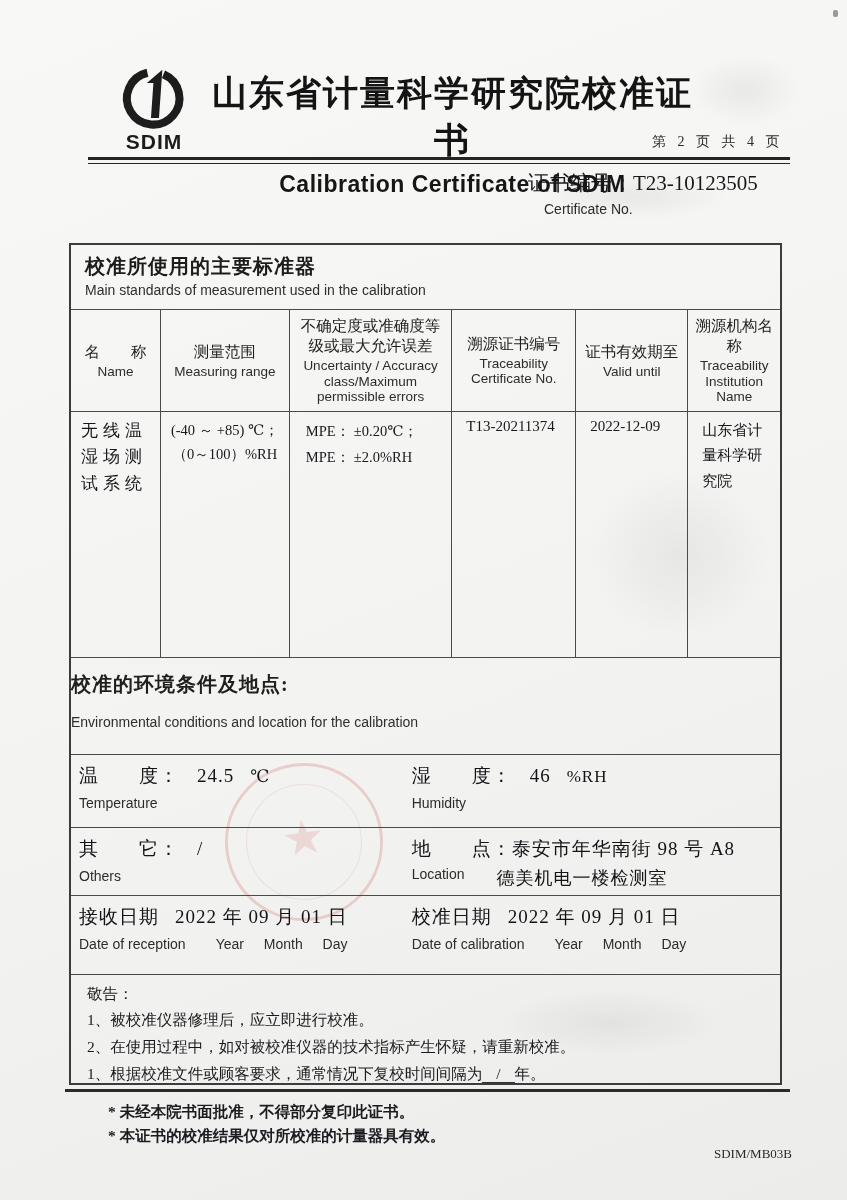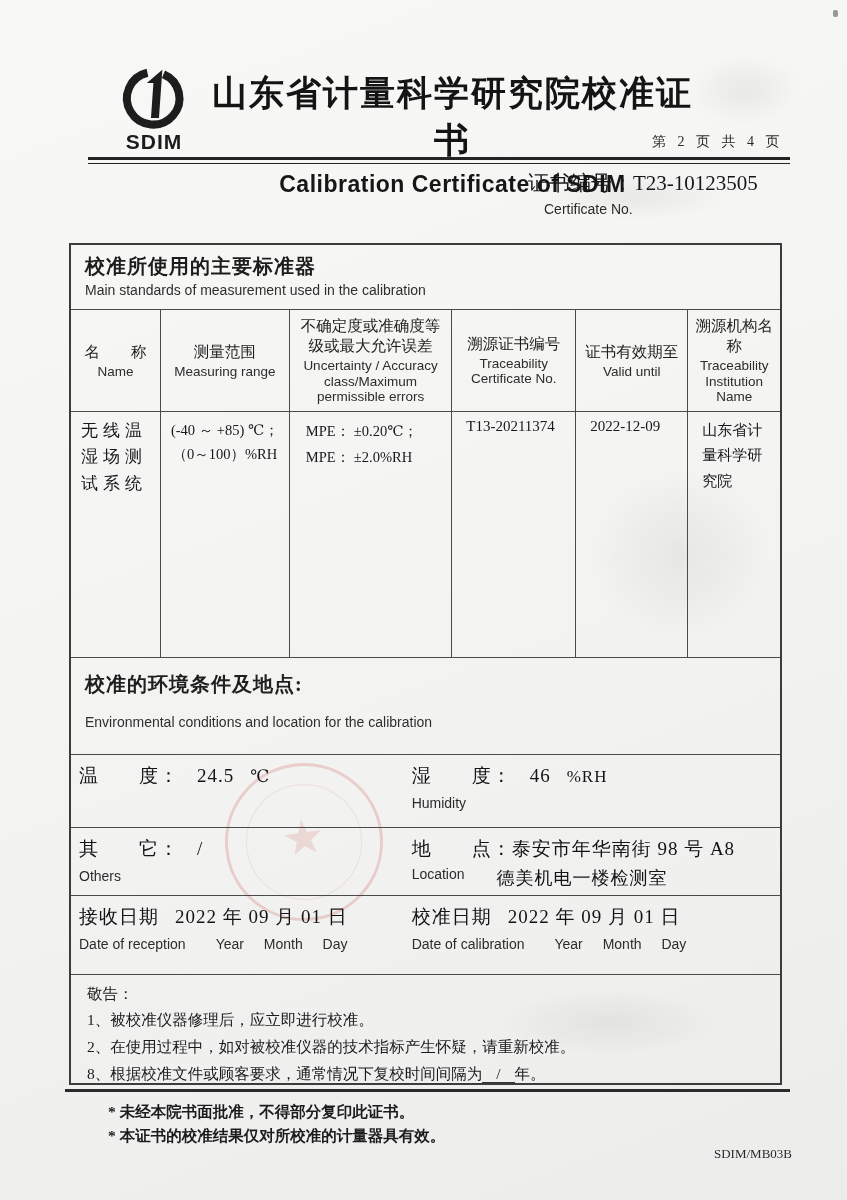--- a/index.html
+++ b/index.html
@@ -59,21 +59,21 @@
   th{font-weight:normal;vertical-align:middle;text-align:center;}
   .th-zh{font-size:15.5px;color:#1d1d1d;line-height:1.3;}
   .th-en{font-size:13.5px;color:#2c2c2c;line-height:1.15;margin-top:2px;}
   td{vertical-align:top;text-align:left;}
   .cell-name{font-size:17px;letter-spacing:5px;line-height:1.55;color:#17171c;padding-left:4px;}
   .cell-range{font-size:14.5px;line-height:1.7;text-align:center;color:#17171c;}
   .cell-mpe{font-size:14.5px;line-height:1.8;color:#17171c;padding-left:10px;}
   .cell-plain{font-size:15px;color:#17171c;padding-left:8px;}
   .cell-inst{font-size:15px;line-height:1.7;color:#17171c;padding-left:8px;}
 
-  .env-head{height:97px;box-sizing:border-box;border-top:1px solid #4a4a4a;padding:13px 14px 0;}
+  .env-head{height:97px;box-sizing:border-box;border-top:1px solid #4a4a4a;padding:13px 0 0;}
   .env-head .zh{font-size:20px;font-weight:600;letter-spacing:1px;}
   .env-head .en{font-size:14px;color:#2e2e2e;margin-top:16px;}
 
   .env-row{display:flex;box-sizing:border-box;border-top:1px solid #4a4a4a;padding:8px 8px 0;}
   .env-row .half-l{width:48%;}
   .env-row .half-r{width:52%;}
   .row-temp{height:73px;}
   .row-others{height:68px;}
   .row-dates{height:79px;}
   .zh-line{font-size:19px;letter-spacing:1px;color:#141418;}
@@ -207,20 +207,21 @@
     <div class="env-head">
       <div class="zh">校准的环境条件及地点:</div>
       <div class="en sans">Environmental conditions and location for the calibration</div>
     </div>
 
     <div class="env-row row-temp">
       <div class="half-l">
         <div class="zh-line">
           <span>温　　度：</span><span class="val">24.5</span><span class="unit">℃</span>
         </div>
+        <div class="en-line sans">Temperature</div>
       </div>
       <div class="half-r">
         <div class="zh-line">
           <span>湿　　度：</span><span class="val">46</span><span class="unit">%RH</span>
         </div>
         <div class="en-line sans">Humidity</div>
       </div>
     </div>
 
     <div class="env-row row-others">
@@ -258,21 +259,21 @@
           <span>Date of calibration</span><span class="ymd">Year Month Day</span>
         </div>
       </div>
     </div>
 
     <div class="notes">
       <div class="nt">敬告：</div>
       <div class="ni">1、被校准仪器修理后，应立即进行校准。</div>
       <div class="ni">2、在使用过程中，如对被校准仪器的技术指标产生怀疑，请重新校准。</div>
       <div class="ni">
-        <span>8、根据校准文件或顾客要求，通常情况下复校时间间隔为</span><span class="blank">/</span><span>年。</span>
+        <span>1、根据校准文件或顾客要求，通常情况下复校时间间隔为</span><span class="blank">/</span><span>年。</span>
       </div>
     </div>
   </div>
 
   <div class="bottom-rule"></div>
   <div class="footnotes">
     <div>* 未经本院书面批准，不得部分复印此证书。</div>
     <div>* 本证书的校准结果仅对所校准的计量器具有效。</div>
   </div>
   <div class="form-no">SDIM/MB03B</div>

